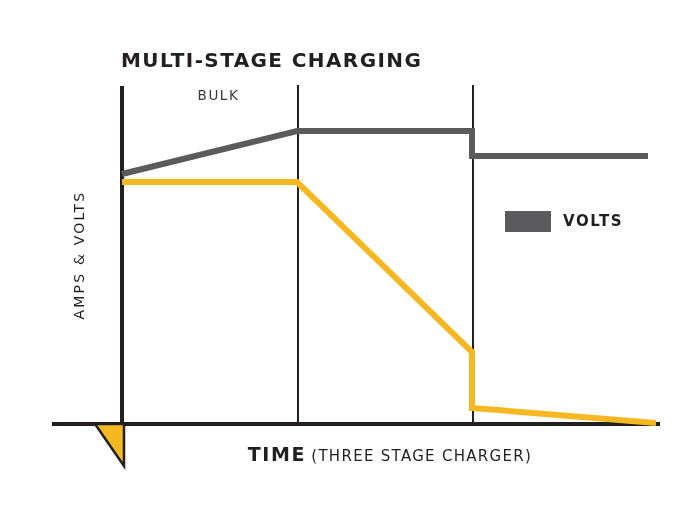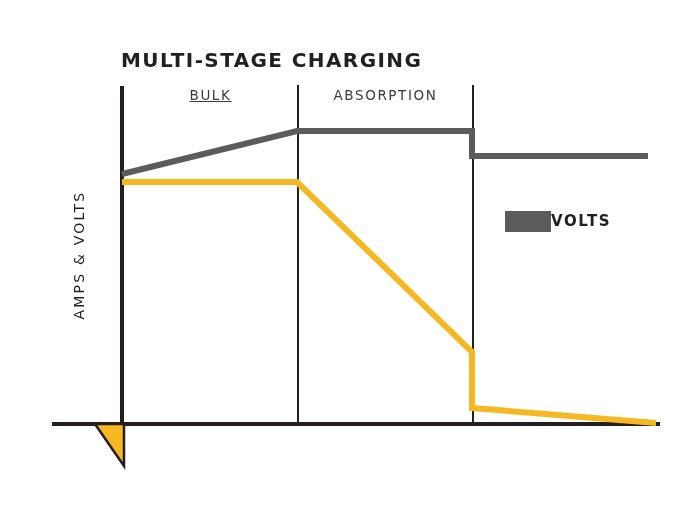--- a/index.html
+++ b/index.html
@@ -32,21 +32,21 @@
   .stage-label {
     position: absolute;
     top: 87px;
     font-size: 13.5px;
     font-weight: 400;
     letter-spacing: 1.6px;
     color: #3a3a3c;
     text-align: center;
     white-space: nowrap;
   }
-  #stage-label-0 { left: 124px; width: 173px; text-decoration: underline; }
+  #stage-label-0 { left: 132px; width: 173px; }
   #stage-label-1 { left: 298px; width: 175px; }
   #stage-label-2 { left: 474px; width: 186px; }
 
   
   #y-axis {
     position: absolute;
     left: 120px;
     top: 86px;
     width: 4px;
     height: 340px;
@@ -128,52 +128,54 @@
     align-items: center;
     height: 22px;
     margin-bottom: 14px;
   }
   .legend-swatch {
     width: 46px;
     height: 21px;
     flex: 0 0 auto;
   }
   .legend-label {
-    margin-left: 0;
+    margin-left: 12px;
     font-size: 15px;
     font-weight: 700;
     letter-spacing: 1.6px;
     color: #231f20;
     white-space: nowrap;
   }
 </style>
 </head>
 <body>
 
 <div id="root">
 
   <div id="chart-title">MULTI-STAGE CHARGING</div>
 
   <div class="stage-label" id="stage-label-0">BULK</div>
-  <div class="stage-label" id="stage-label-1">ABSORPTION</div>
 
   <div class="divider" id="divider-bulk-absorption"></div>
   <div class="divider" id="divider-absorption-maintenance"></div>
 
   <div id="y-axis"></div>
   <div id="x-axis"></div>
 
   <svg id="plot-svg" viewBox="0 0 700 521">
     <polygon fill="#f6b822" stroke="#231f20" stroke-width="2.5" points="95,424 124,424 124,466"></polygon>
     <path fill="none" stroke="#5b5b5d" stroke-width="6" stroke-linejoin="miter" stroke-linecap="butt" d="M 122,174 L 297,131 L 472,131 L 472,156 L 648,156"></path>
     <path fill="none" stroke="#f6b822" stroke-width="6" stroke-linejoin="miter" stroke-linecap="butt" d="M 122,182 L 297,182 L 472,352 L 472,408 L 656,423"></path>
   </svg>
 
   <div id="y-axis-title">AMPS &amp; VOLTS</div>
 
+  <div id="x-axis-title">
+    <span id="x-axis-title-main">TIME</span><span>&nbsp;</span><span id="x-axis-title-sub">(THREE STAGE CHARGER)</span>
+  </div>
 
   <div id="legend">
     <div class="legend-row">
       <span class="legend-swatch" style="background:#5b5b5d"></span>
       <span class="legend-label">VOLTS</span>
     </div>
   </div>
 
 </div>
 

